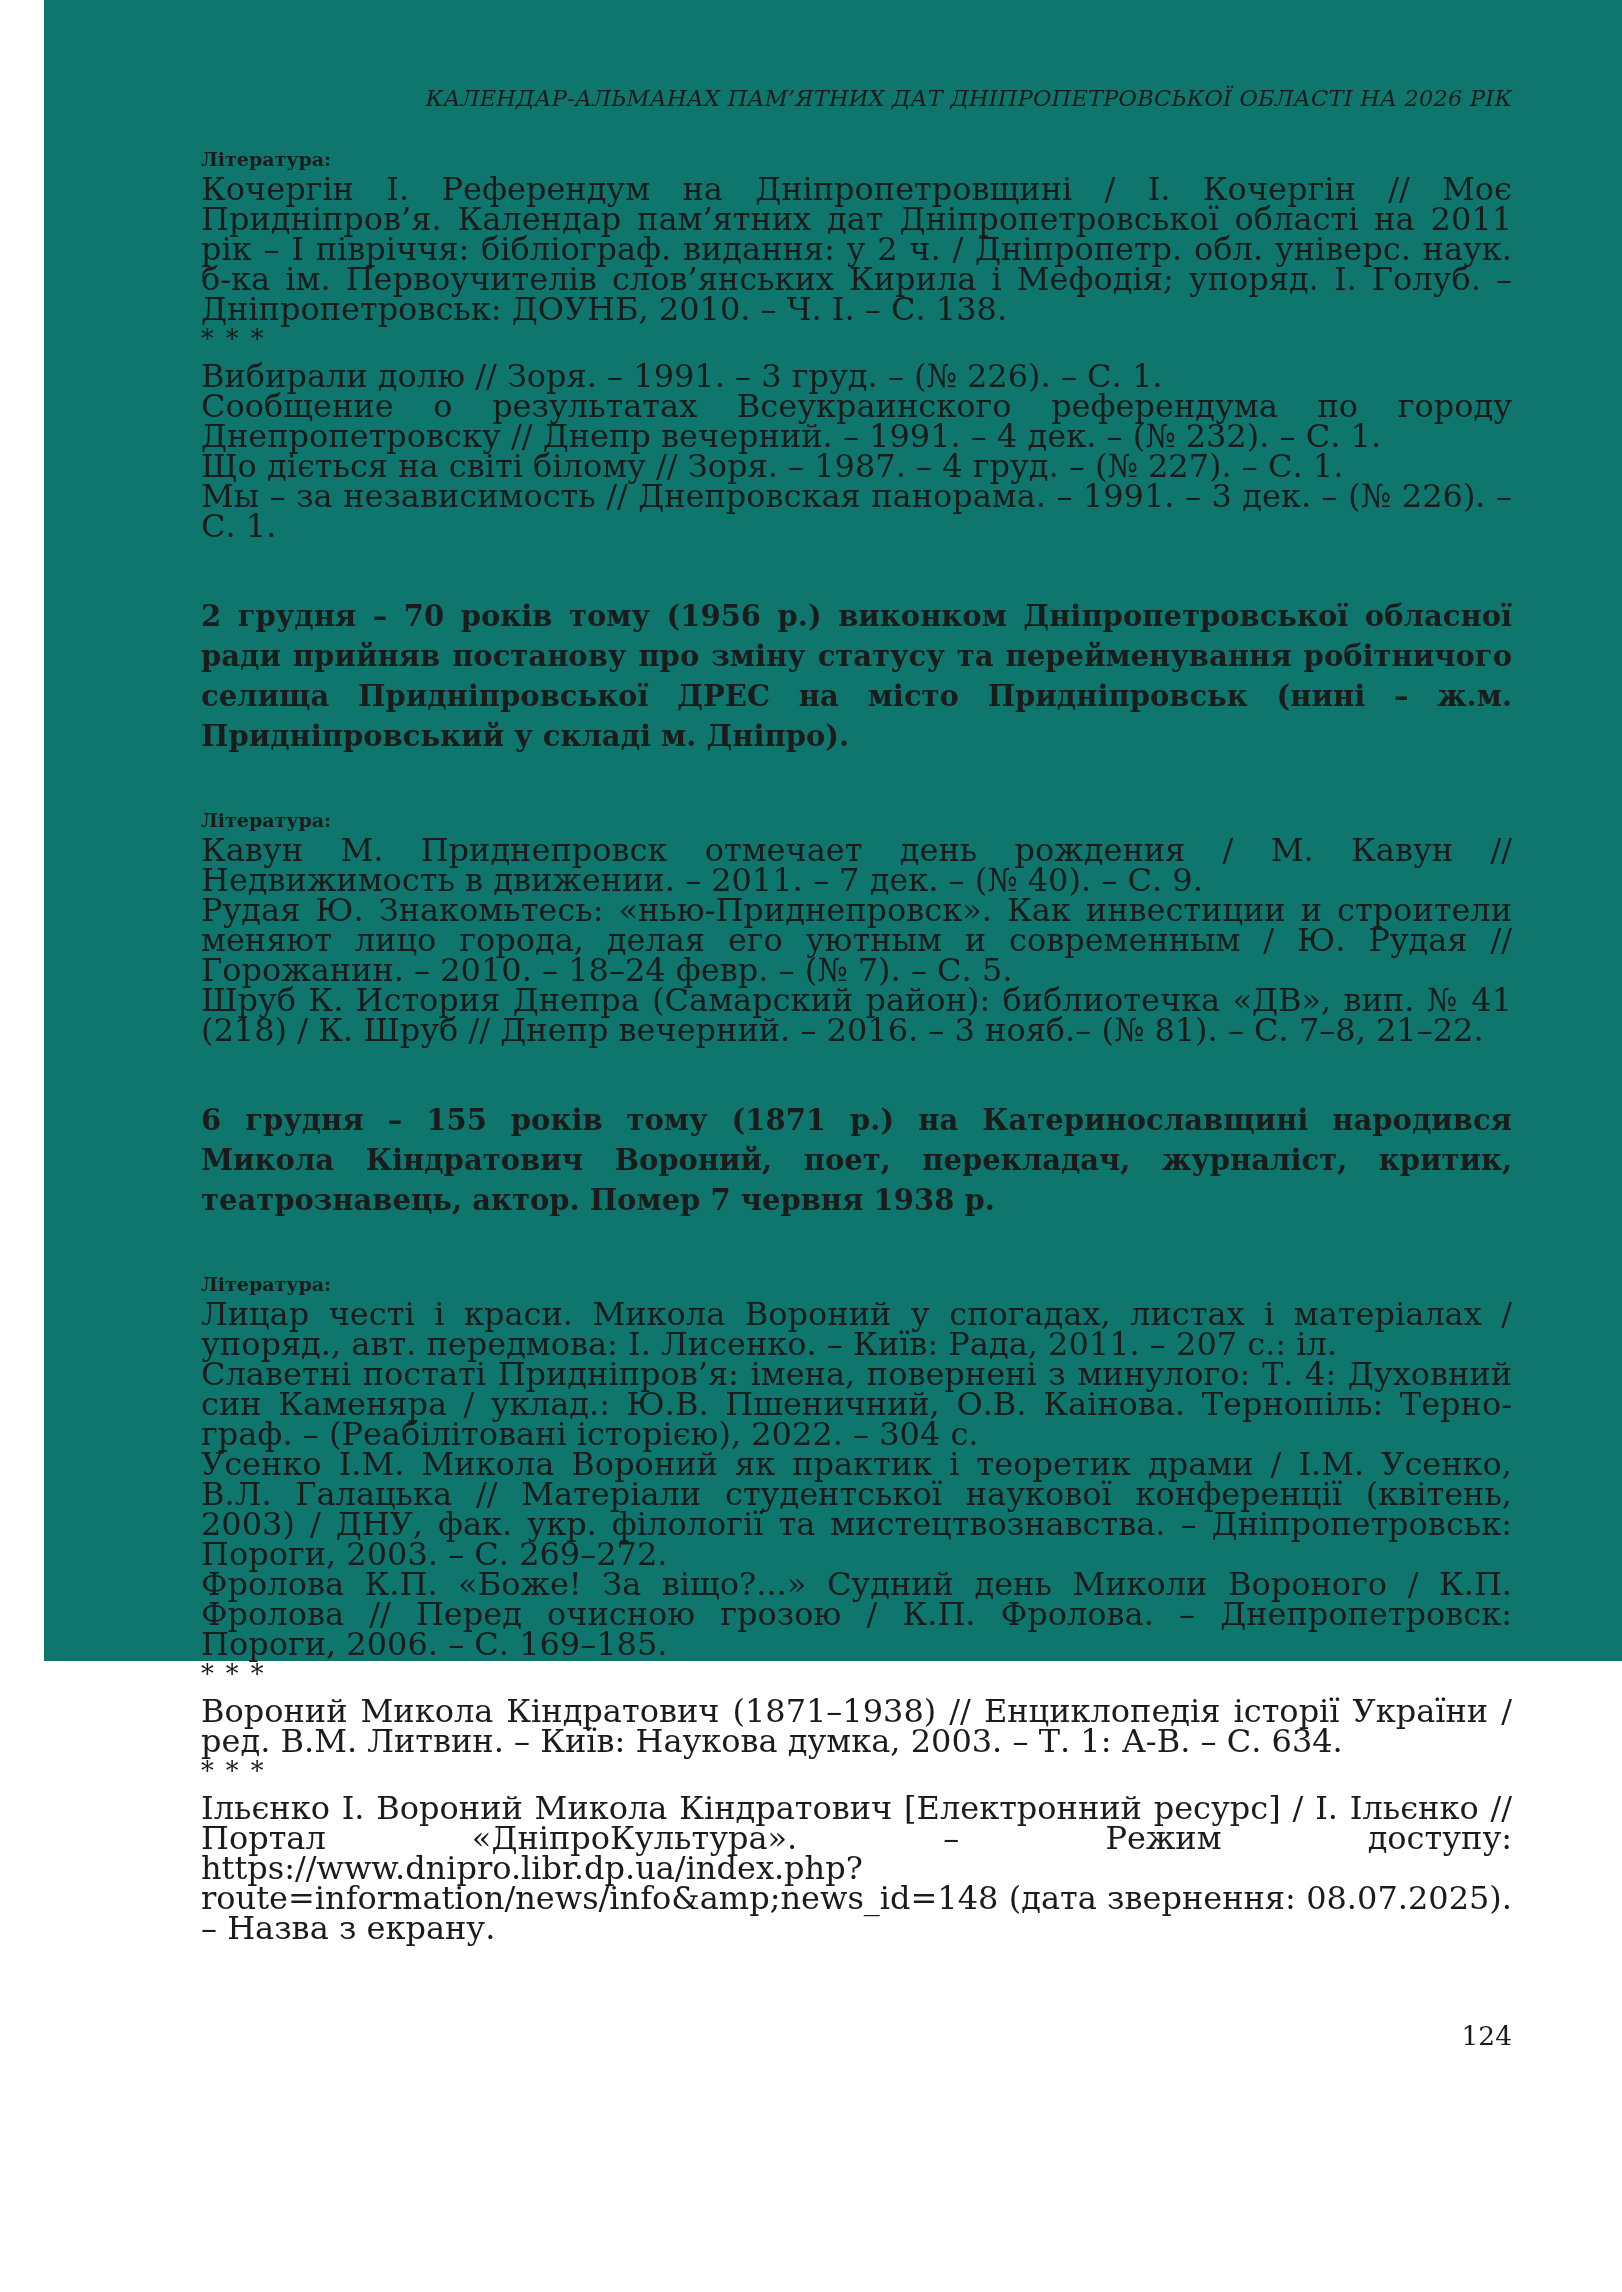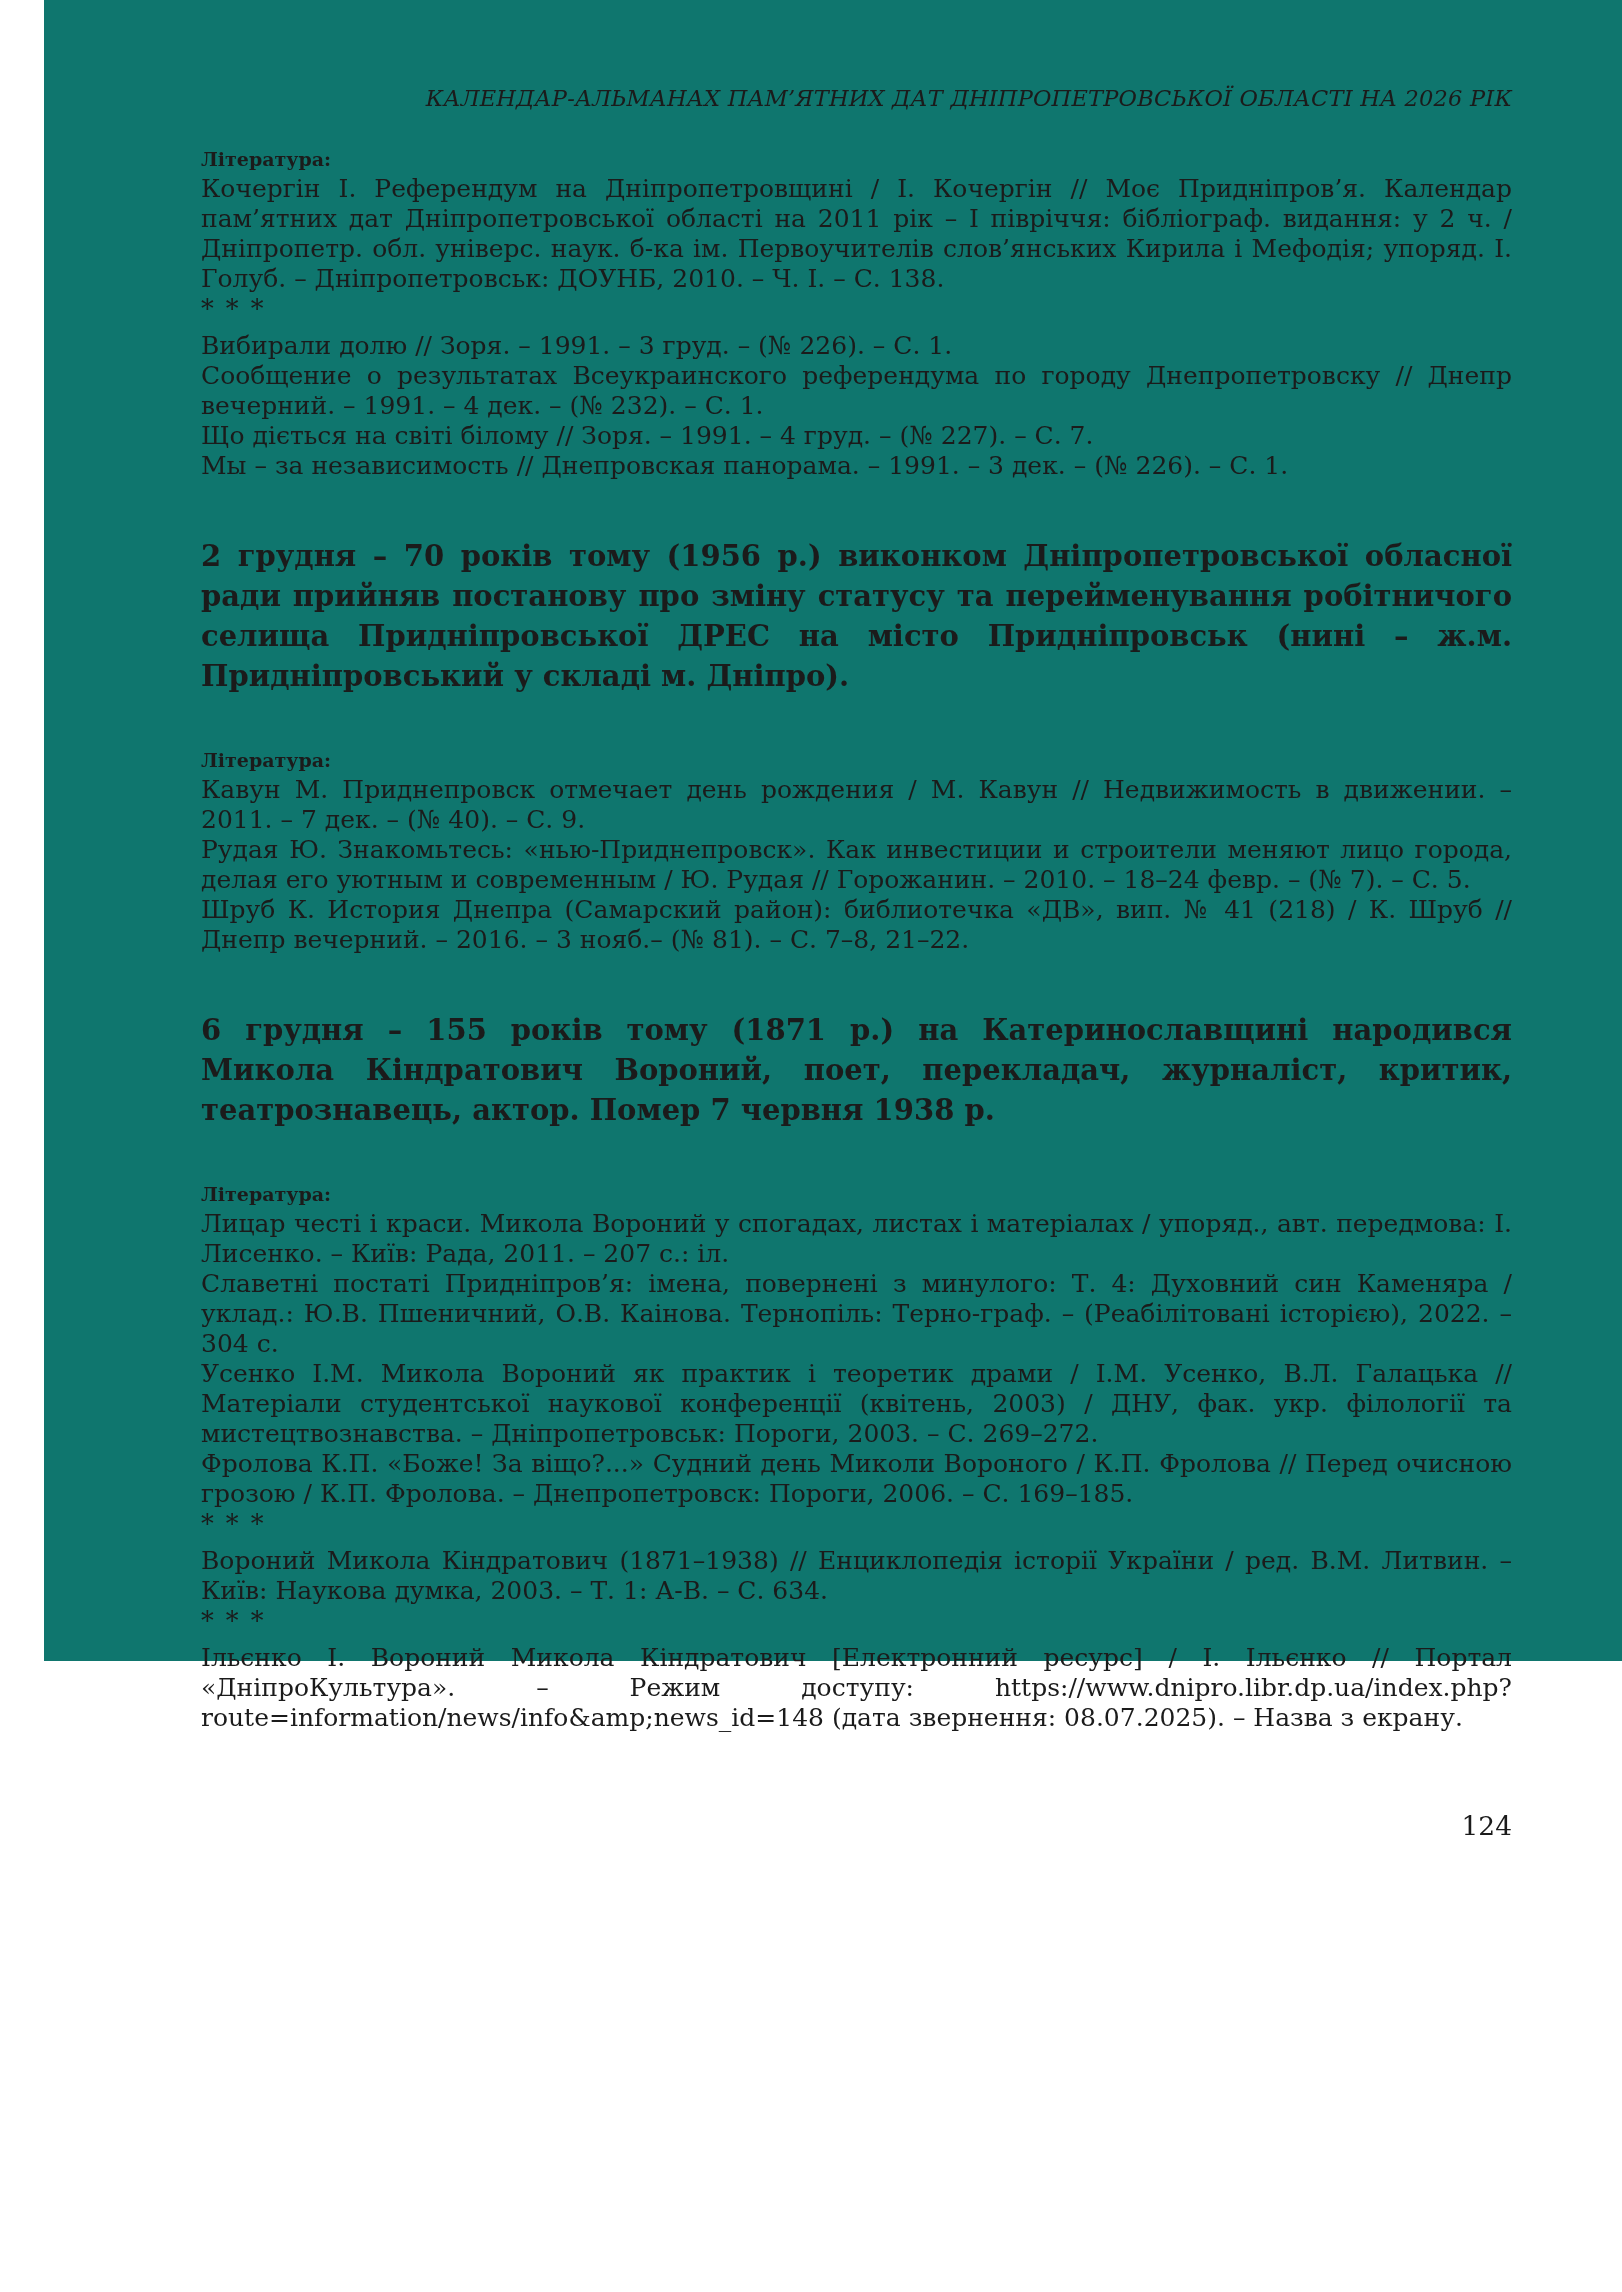--- a/index.html
+++ b/index.html
@@ -28,21 +28,21 @@
     margin-bottom: 31px;
     color: #1b1b1b;
     white-space: nowrap;
   }
   .lit-heading {
     font-weight: bold;
     font-size: 19px;
     line-height: 30px;
   }
   .entry {
-    font-size: 25px;
+    font-size: 32px;
     line-height: 30px;
     text-align: justify;
     overflow-wrap: break-word;
   }
   .separator {
     font-size: 25.5px;
     line-height: 30px;
     margin-bottom: 6.9px;
     letter-spacing: 2px;
   }
@@ -68,21 +68,21 @@
 <div class="page">
 
   <div class="running-header">КАЛЕНДАР-АЛЬМАНАХ ПАМ’ЯТНИХ ДАТ ДНІПРОПЕТРОВСЬКОЇ ОБЛАСТІ НА 2026 РІК</div>
 
   <section>
     <p class="lit-heading">Література:</p>
     <p class="entry">Кочергін І. Референдум на Дніпропетровщині / І. Кочергін // Моє Придніпров’я. Календар пам’ятних дат Дніпропетровської області на 2011 рік – І півріччя: бібліограф. видання: у 2 ч. / Дніпропетр. обл. універс. наук. б-ка ім. Первоучителів слов’янських Кирила і Мефодія; упоряд. І. Голуб. – Дніпропетровськ: ДОУНБ, 2010. – Ч. І. – С. 138.</p>
     <p class="separator">* * *</p>
     <p class="entry">Вибирали долю // Зоря. – 1991. – 3 груд. – (№ 226). – С. 1.</p>
     <p class="entry">Сообщение о результатах Всеукраинского референдума по городу Днепропетровску // Днепр вечерний. – 1991. – 4 дек. – (№ 232). – С. 1.</p>
-    <p class="entry">Що діється на світі білому // Зоря. – 1991. – 4 груд. – (№ 227). – С. 7.</p>
+    <p class="entry">Що діється на світі білому // Зоря. – 1987. – 4 груд. – (№ 227). – С. 1.</p>
     <p class="entry">Мы – за независимость // Днепровская панорама. – 1991. – 3 дек. – (№ 226). – С. 1.</p>
   </section>
 
   <p class="event-heading">2 грудня – 70 років тому (1956 р.) виконком Дніпропетровської обласної ради прийняв постанову про зміну статусу та перейменування робітничого селища Придніпровської ДРЕС на місто Придніпровськ (нині – ж.м. Придніпровський у складі м. Дніпро).</p>
 
   <section>
     <p class="lit-heading">Література:</p>
     <p class="entry">Кавун М. Приднепровск отмечает день рождения / М. Кавун // Недвижимость в движении. – 2011. – 7 дек. – (№ 40). – С. 9.</p>
     <p class="entry">Рудая Ю. Знакомьтесь: «нью-Приднепровск». Как инвестиции и строители меняют лицо города, делая его уютным и современным / Ю. Рудая // Горожанин. – 2010. – 18–24 февр. – (№ 7). – С. 5.</p>
     <p class="entry">Шруб К. История Днепра (Самарский район): библиотечка «ДВ», вип. № 41 (218) / К. Шруб // Днепр вечерний. – 2016. – 3 нояб.– (№ 81). – С. 7–8, 21–22.</p>

